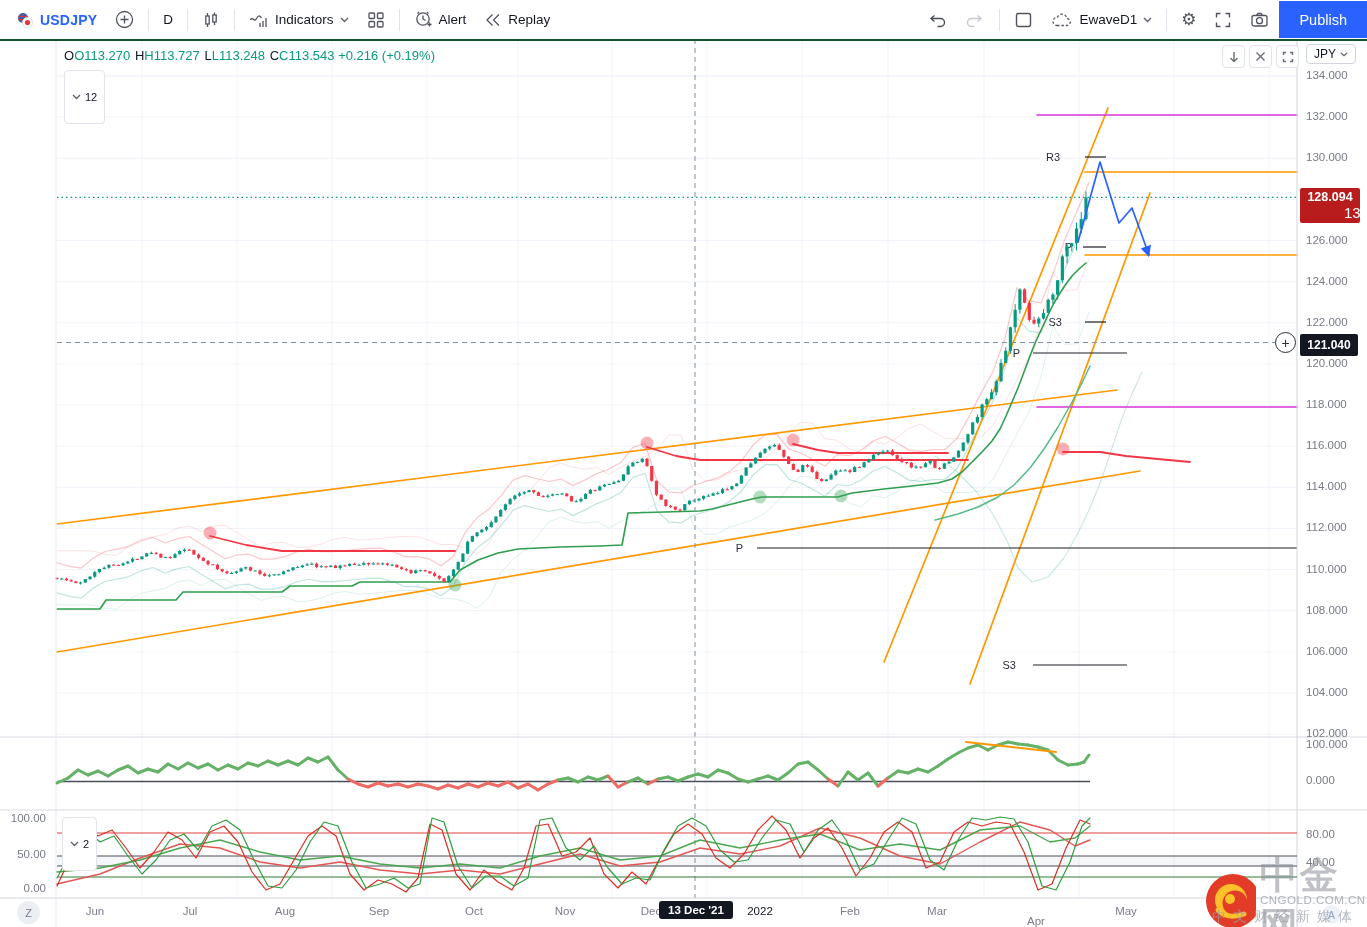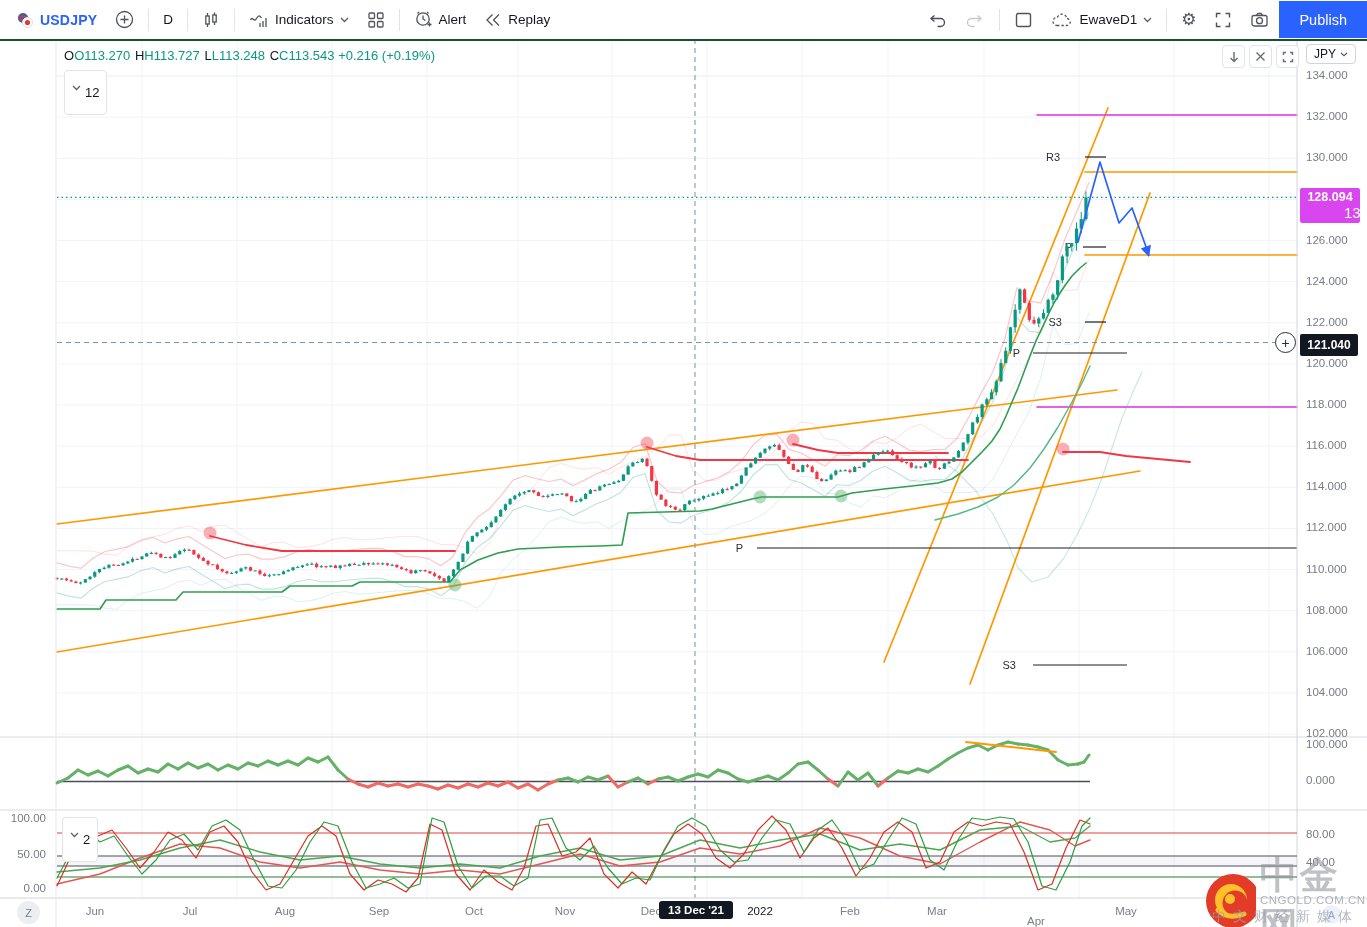--- a/index.html
+++ b/index.html
@@ -19,38 +19,38 @@
   .interval{font-size:13.5px;}
   .icon{display:inline-flex;align-items:center;justify-content:center;color:#50535e;}
   .muted{color:#b8bcc9;}
   .publish{height:37px;padding:0 20px;background:#2962ff;color:#fff;border:none;
            font-size:14.5px;font-family:inherit;cursor:pointer;}
   .gear-glyph{font-size:17px;line-height:1;color:#50535e;}
   
   #chart{position:absolute;left:0;top:0;z-index:1;}
   .legend{position:absolute;left:64px;top:48px;z-index:10;font-size:13px;color:#131722;}
   .legend b{font-weight:normal;color:#089981;text-align:center;}
-  .collapse-btn{position:absolute;display:flex;align-items:flex-start;gap:4px;z-index:10;
-      border:1px solid #e0e3eb;background:#fff;border-radius:4px;font-size:13px;
-      color:#131722;padding:14px 7px;cursor:pointer;font-family:inherit;}
+  .collapse-btn{position:absolute;display:flex;align-items:center;gap:4px;z-index:10;
+      border:1px solid #e0e3eb;background:#fff;border-radius:4px;font-size:11px;
+      color:#131722;padding:20px 7px;cursor:pointer;font-family:inherit;}
   .pane-ctl{position:absolute;top:45px;left:1222px;display:flex;gap:4px;z-index:10;}
   .pane-ctl button{width:23px;height:23px;border:1px solid #e0e3eb;border-radius:4px;
       background:#fff;color:#6a6d78;display:flex;align-items:center;justify-content:center;
       cursor:pointer;font-size:12px;padding:0;}
   .jpy-btn{position:absolute;left:1306px;top:44px;z-index:10;display:flex;gap:4px;
       align-items:center;border:1px solid #d0d4dc;border-radius:4px;background:#fff;
       padding:2px 7px;font-size:12px;color:#131722;cursor:pointer;font-family:inherit;}
   
   .pl{position:absolute;font-size:11.5px;color:#787b86;z-index:5;}
   .pl.right{left:1306px;}
   .tl{position:absolute;top:905px;font-size:11.5px;color:#7b7e89;transform:translateX(-50%);z-index:5;}
   .tl.year{color:#131722;}
   
   .chip{position:absolute;z-index:20;color:#fff;border-radius:2px;text-align:center;}
-  .chip-last{left:1300px;top:188px;width:60px;padding:2px 0;background:#d946ef;}
+  .chip-last{left:1300px;top:188px;width:60px;padding:2px 0;background:#b91c1c;}
   .chip-last .p{font-size:12.5px;font-weight:bold;}
   .chip-last .c{font-size:15px;padding-left:44px;}
   .chip-cross{left:1300px;top:334px;width:58px;padding:4px 0;background:#131722;
       font-size:12px;font-weight:bold;}
   .chip-date{left:659px;top:901px;width:74px;padding:3px 0;background:#131722;
       font-size:11.5px;font-weight:bold;border-radius:3px;}
   .plus-fab{position:absolute;left:1275px;top:332px;width:21px;height:21px;z-index:21;
       border:1.4px solid #2a2e39;border-radius:50%;background:#fff;color:#2a2e39;
       font-size:14px;line-height:18px;text-align:center;cursor:pointer;padding:0;}
   

